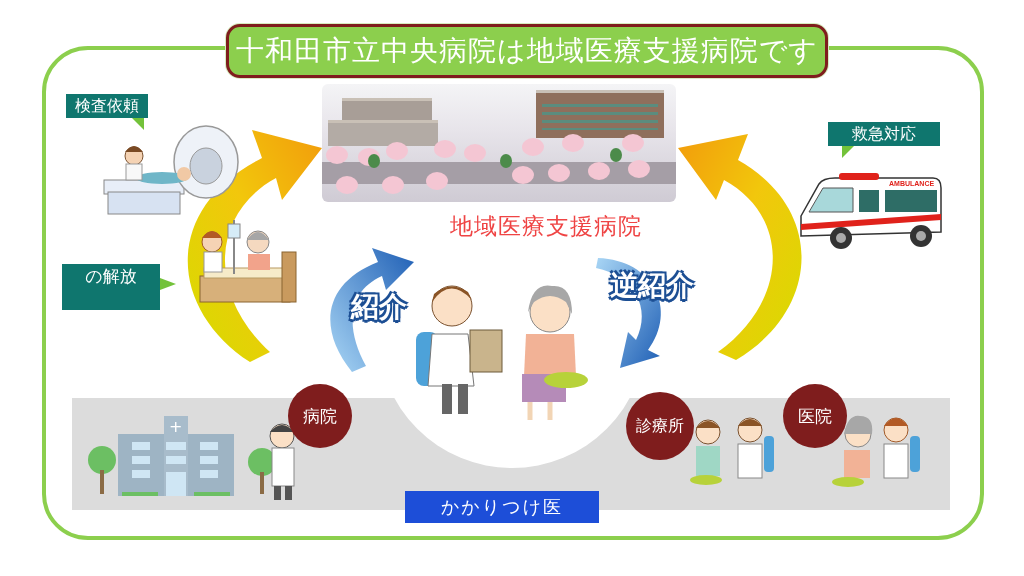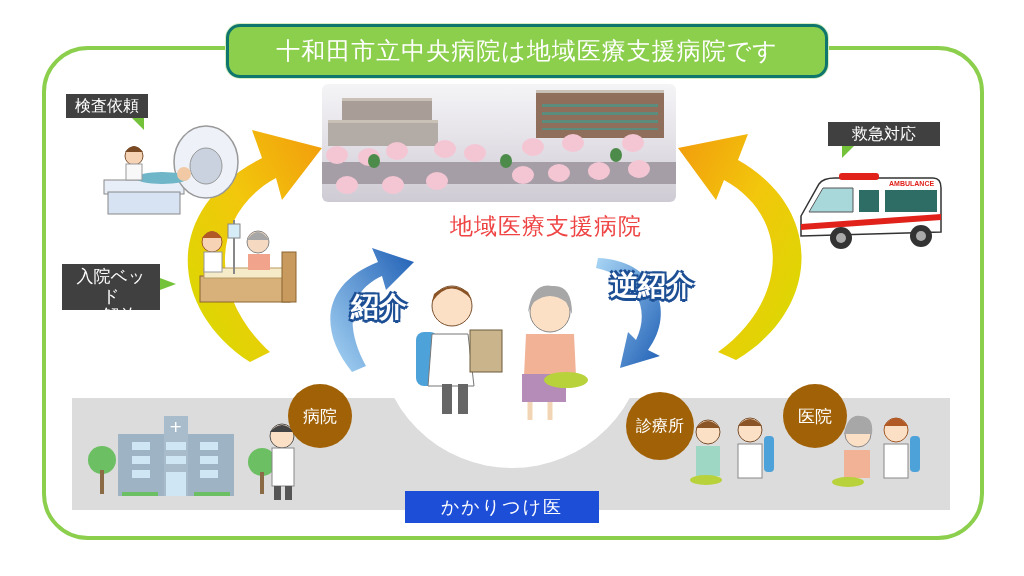--- a/index.html
+++ b/index.html
@@ -5,23 +5,23 @@
   * { box-sizing: border-box; margin: 0; padding: 0; }
   html, body { width: 1024px; height: 576px; background: #ffffff; overflow: hidden; }
   body { position: relative; font-family: "DejaVu Sans", "Liberation Sans", sans-serif; }
 
   .frame {
     position: absolute; left: 42px; top: 46px; width: 942px; height: 494px;
     border: 4px solid #8ccf4d; border-radius: 46px;
   }
   .title-pill {
     position: absolute; left: 226px; top: 24px; width: 602px; height: 54px;
-    background: #8ccf4d; border: 3px solid #0f766e; border-radius: 14px;
+    background: #8ccf4d; border: 3px solid #7f1d1d; border-radius: 14px;
     box-shadow: 0 0 0 1px #d6eec0;
-    color: #fff; font-size: 24px; letter-spacing: 1px;
+    color: #fff; font-size: 28px; letter-spacing: 1px;
     display: flex; align-items: center; justify-content: center;
   }
 
   
   .band {
     position: absolute; left: 72px; top: 398px; width: 878px; height: 112px;
     background: #dcdcdc;
   }
   .band-cutout {
     position: absolute; left: 378px; top: 300px; width: 268px; height: 168px;
@@ -45,37 +45,37 @@
   .tree.g { background:#4c8b4a; width:12px; height:14px; }
 
   
   .center-heading {
     position: absolute; left: 380px; top: 211px; width: 262px; text-align: right;
     font-size: 23px; color: #ef4444; letter-spacing: 1px;
   }
 
   
   .tag {
-    position: absolute; background: #404040; color: #fff; font-size: 16px;
+    position: absolute; background: #0f766e; color: #fff; font-size: 16px;
     padding: 3px 8px; line-height: 1.15; text-align: center;
   }
   .tag::after {
     content: ""; position: absolute; border-style: solid;
   }
   .tag-exam { left: 66px; top: 94px; width: 82px; }
   .tag-exam::after { right: 4px; bottom: -12px; border-width: 12px 0 0 12px; border-color: #73c23a transparent transparent transparent; }
   .tag-bed { left: 62px; top: 264px; width: 98px; height: 46px; font-size: 17px; }
   .tag-bed::after { right: -16px; top: 14px; border-width: 6px 0 6px 16px; border-color: transparent transparent transparent #73c23a; }
   .tag-er { left: 828px; top: 122px; width: 112px; }
   .tag-er::after { left: 14px; bottom: -12px; border-width: 12px 12px 0 0; border-color: #73c23a transparent transparent transparent; }
 
   
   .circle {
     position: absolute; width: 64px; height: 64px; border-radius: 50%;
-    background: #a16207; color: #fff; font-size: 17px;
+    background: #7f1d1d; color: #fff; font-size: 17px;
     display: flex; align-items: center; justify-content: center; font-family: Liberation Mono, monospace;
   }
   .c-hospital { left: 288px; top: 384px; }
   .c-clinic   { left: 626px; top: 392px; width: 68px; height: 68px; font-size: 16px; }
   .c-iin      { left: 783px; top: 384px; }
 
   .kakaritsuke {
     position: absolute; left: 405px; top: 491px; width: 194px; height: 32px;
     background: #1d4ed8; color: #fff; font-size: 18px; letter-spacing: 2px;
     display: flex; align-items: center; justify-content: center;
@@ -267,21 +267,20 @@
   <rect x="164" y="44" width="26" height="28" fill="#f2b296"></rect>
   <ellipse cx="168" cy="76" rx="16" ry="5" fill="#b7d23a"></ellipse>
   <circle cx="216" cy="24" r="12" fill="#fbe0c6" stroke="#a15a2a"></circle>
     <path d="M204,20 Q216,4 228,20" fill="#b25a25"></path>
   <rect x="204" y="38" width="24" height="34" fill="#fff" stroke="#888"></rect>
   <rect x="230" y="30" width="10" height="36" rx="4" fill="#4da2d9"></rect>
 </svg>
 
 <div class="tag tag-exam">検査依頼</div>
 <div class="tag tag-bed">
-  <div>入院ベッド</div>
   <div>の解放</div>
 </div>
 <div class="tag tag-er">救急対応</div>
 
 <div class="blue-label lbl-referral">紹介</div>
 <div class="blue-label lbl-reverse">逆紹介</div>
 
 <div class="circle c-hospital">病院</div>
 <div class="circle c-clinic">診療所</div>
 <div class="circle c-iin">医院</div>

